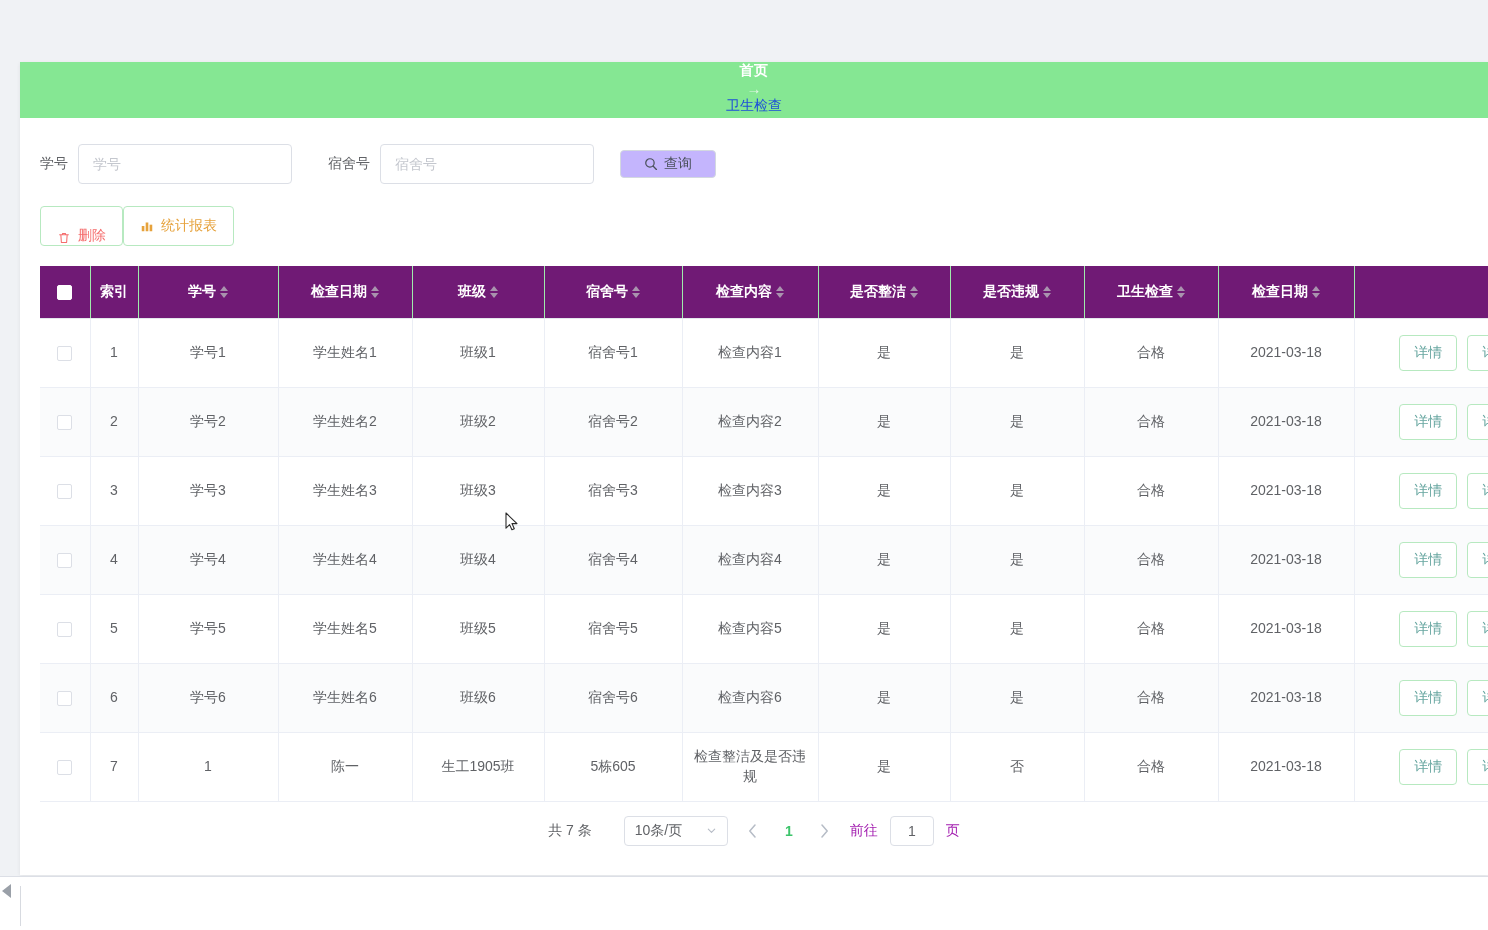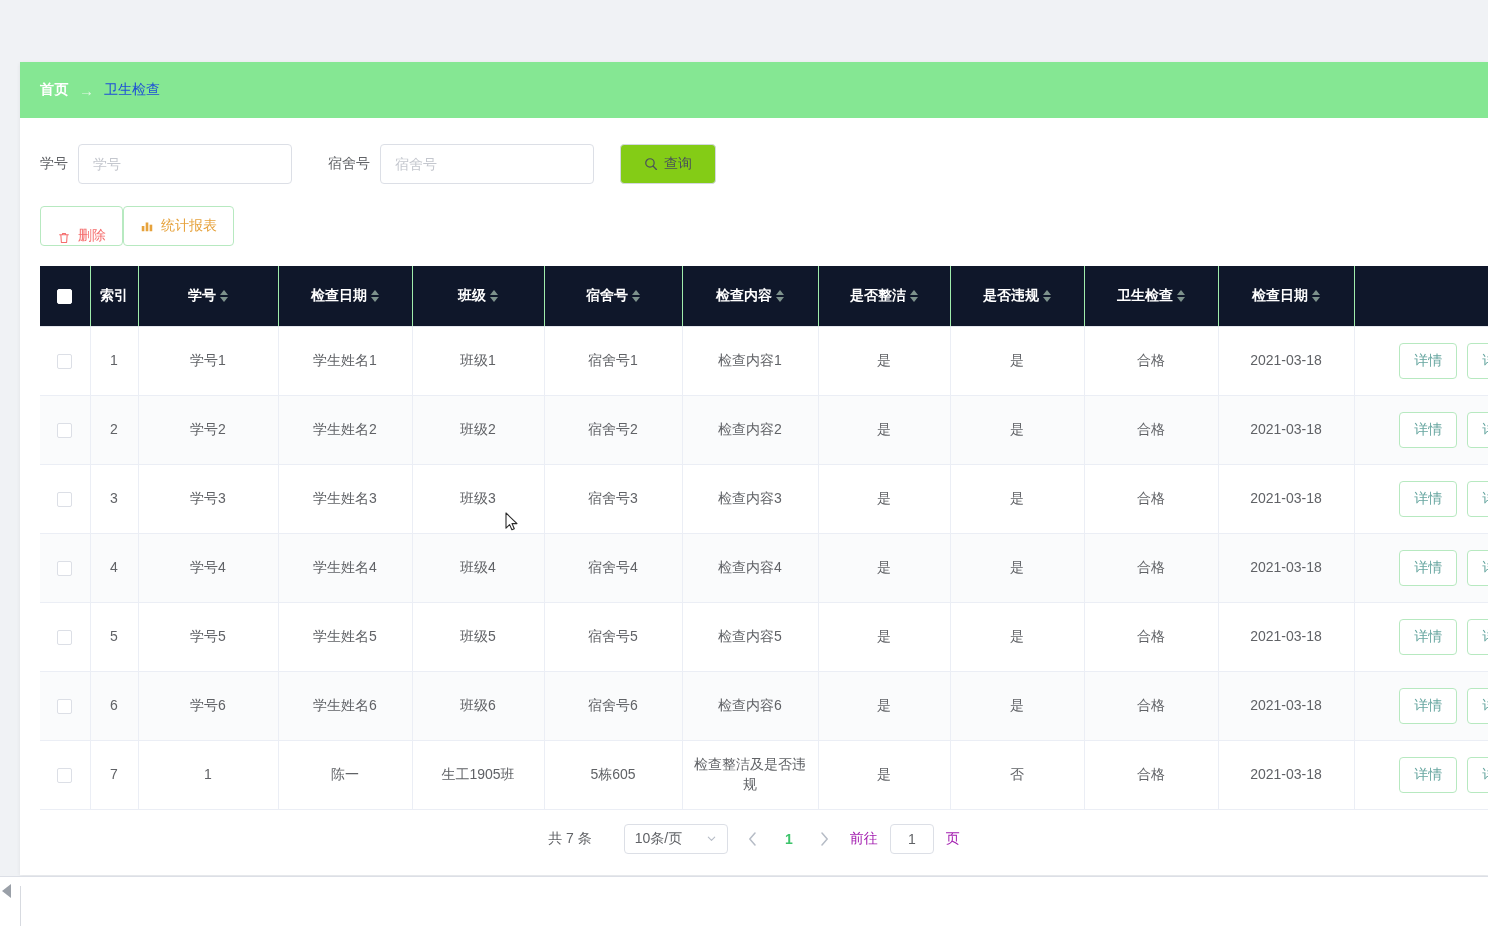--- a/index.html
+++ b/index.html
@@ -21,20 +21,21 @@
   }
 
   
   .breadcrumb {
     height: 56px;
     background: #85e793;
     display: flex;
     align-items: center;
     padding: 0 20px;
     font-size: 14px;
+    flex-direction: column;
   }
   .bc-home {
     color: #ffffff;
     font-weight: bold;
     letter-spacing: .5px;
     cursor: pointer;
   }
   .bc-sep {
     color: #dff7e2;
     margin: 0 10px;
@@ -69,23 +70,23 @@
     outline: none;
     font-family: inherit;
   }
   .text-input::placeholder { color: #c4c7ce; }
   #input-xuehao { width: 214px; }
   #input-sushe  { width: 214px; }
   .spacer-26 { width: 26px; }
   .spacer-36 { width: 36px; }
 
   .query-btn {
-    height: 40px;
+    height: 28px;
     min-width: 96px;
-    background: #84cc16;
+    background: #c4b5fd;
     border: 1px solid #d3d8e0;
     border-radius: 4px;
     font-size: 14px;
     color: #49505a;
     display: inline-flex;
     align-items: center;
     justify-content: center;
     gap: 6px;
     cursor: pointer;
     font-family: inherit;
@@ -120,25 +121,25 @@
     margin: 20px 20px 0 20px;
     width: 1448px;
     overflow: hidden;
   }
   table.data-table {
     border-collapse: collapse;
     table-layout: fixed;
     width: 1530px;
   }
   table.data-table thead th {
-    background: #0f172a;
+    background: #701a75;
     color: #ffffff;
     font-size: 14px;
     font-weight: bold;
-    height: 60px;
+    height: 52px;
     border-right: 1px solid #9fecab;
     border-bottom: 1px solid #e4e7ed;
     text-align: center;
     padding: 0 6px;
     white-space: nowrap;
   }
   table.data-table thead th:last-child { border-right: none; }
 
   .th-inner {
     display: inline-flex;

